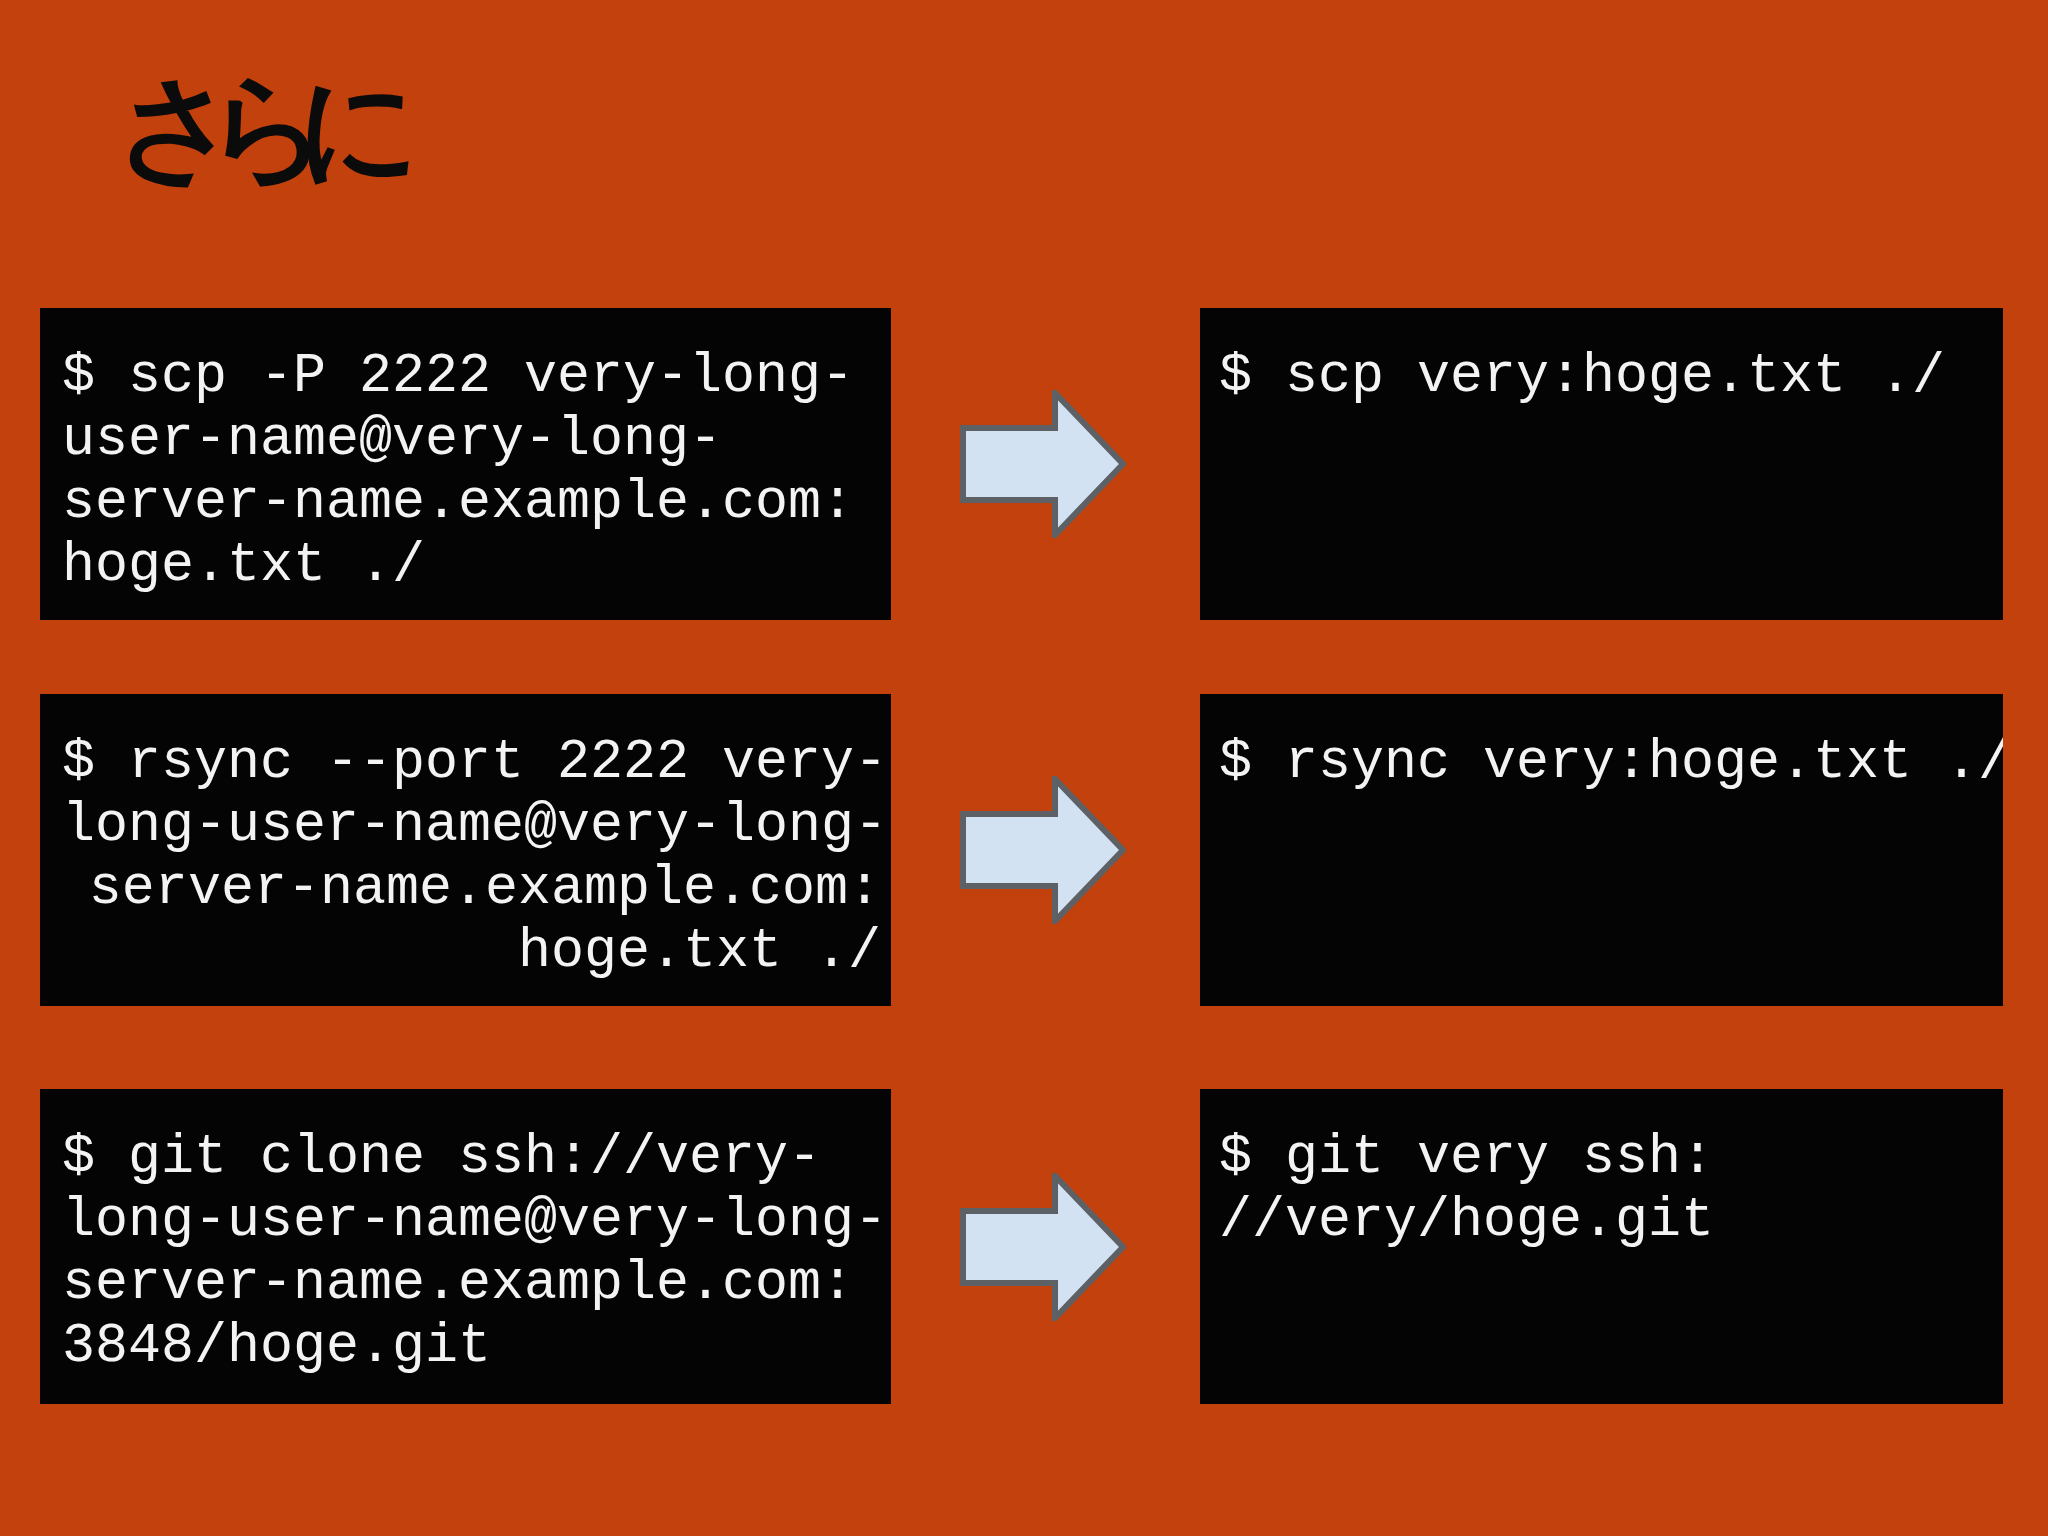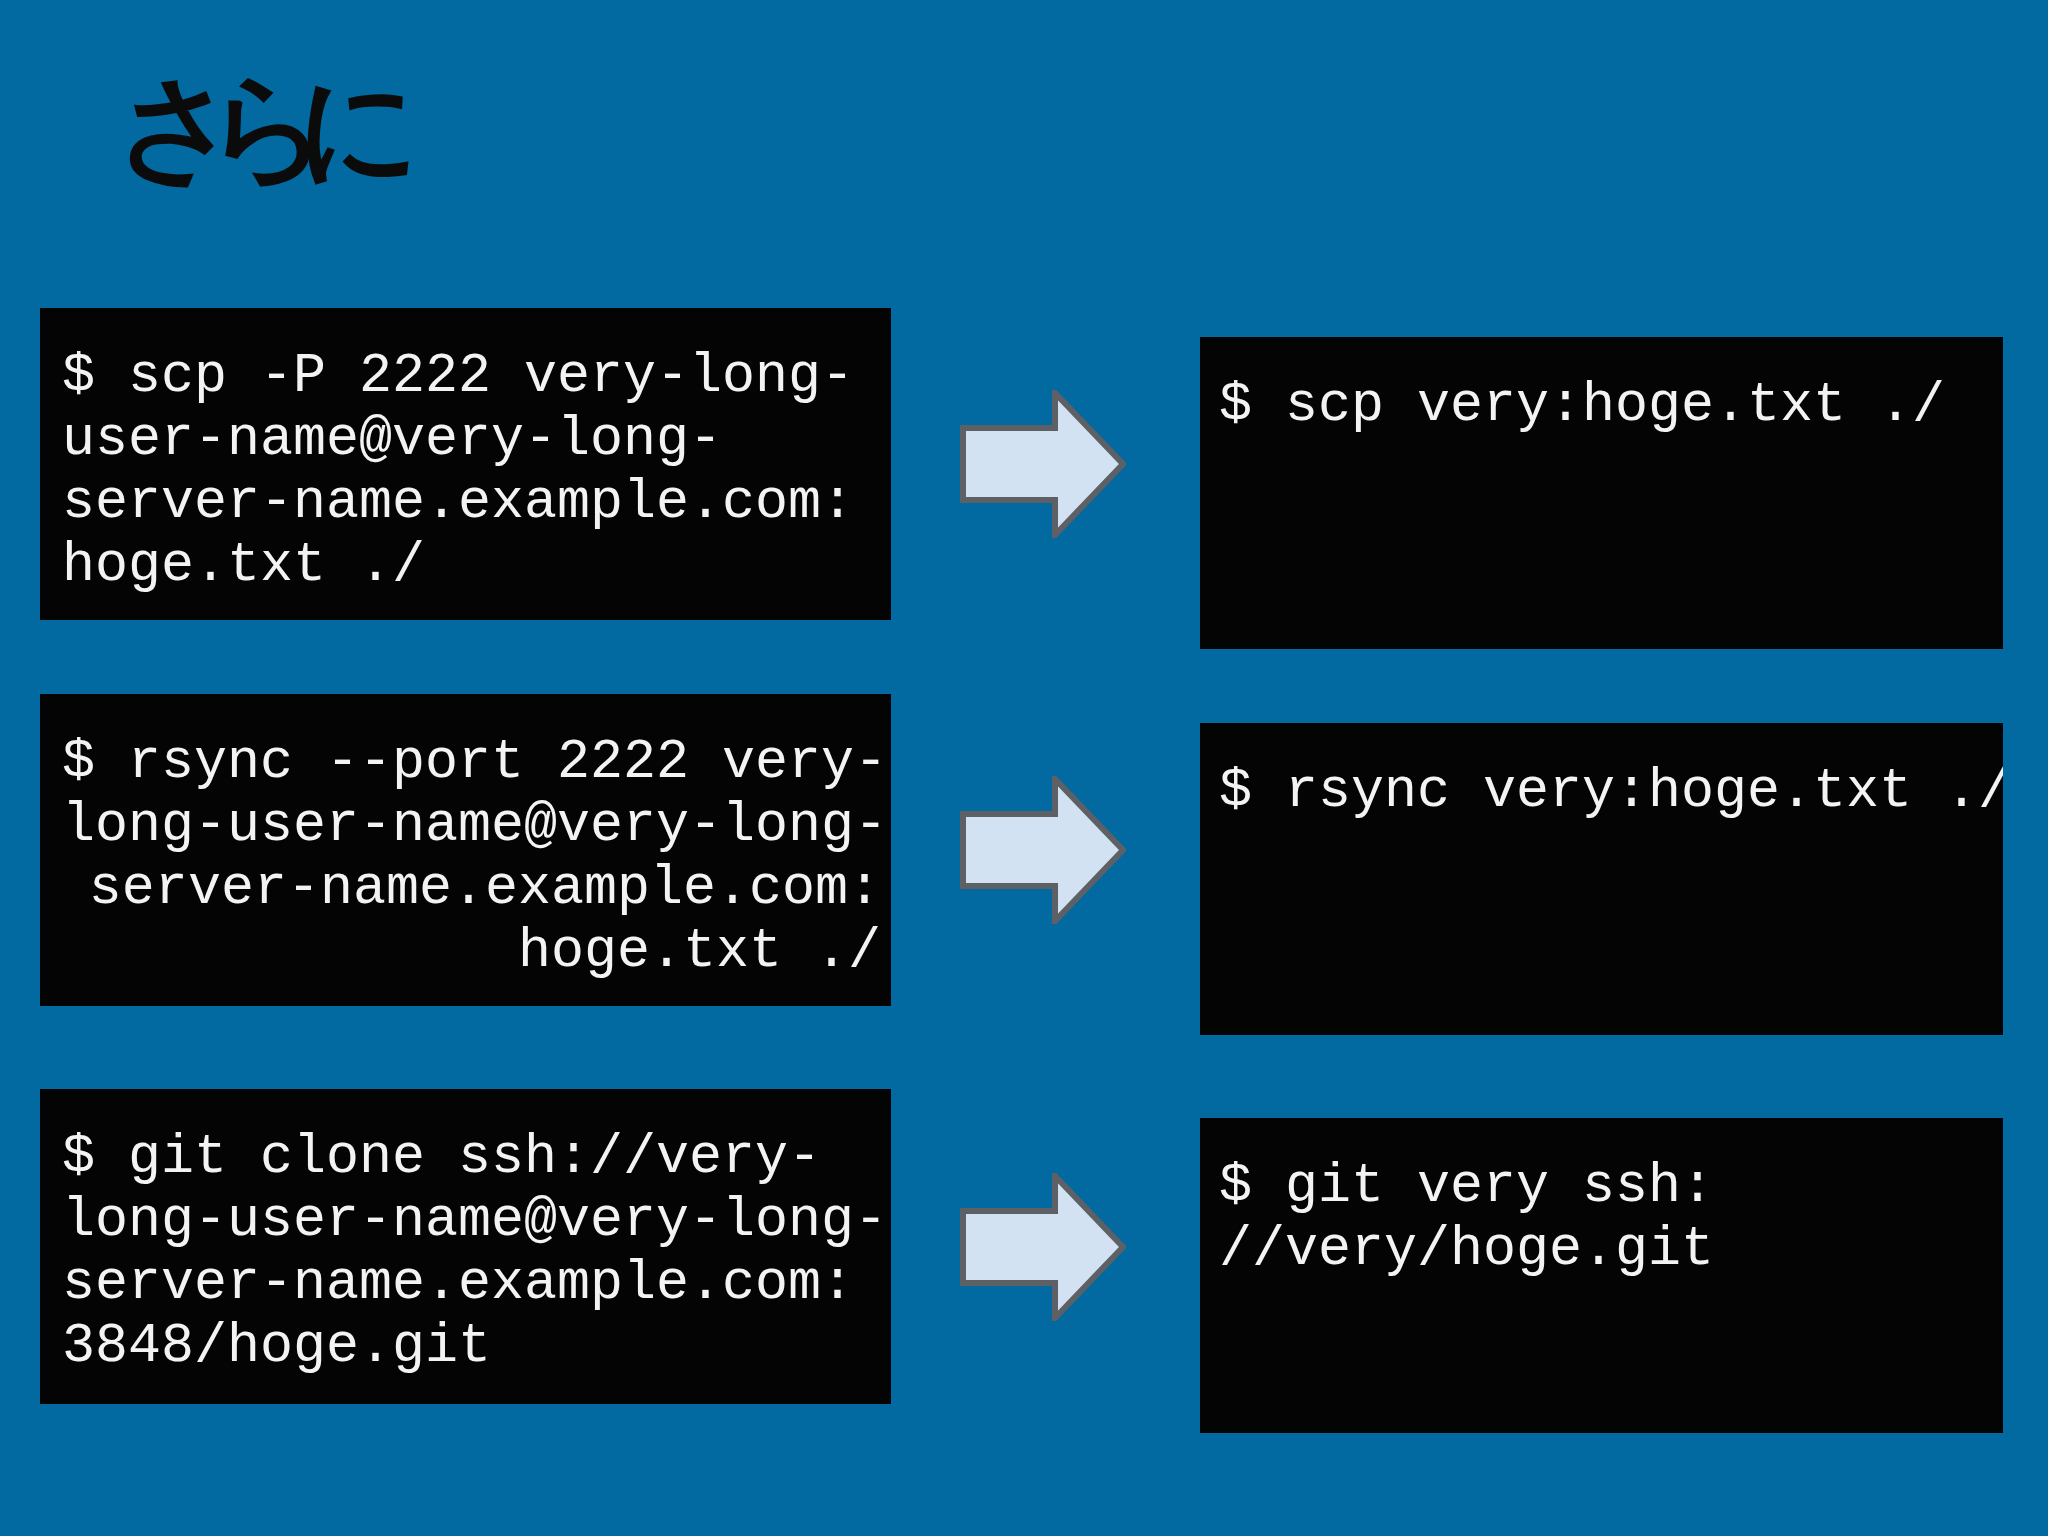--- a/index.html
+++ b/index.html
@@ -4,21 +4,21 @@
 <style>
   html, body {
     margin: 0;
     padding: 0;
     background: #ffffff;
   }
   .slide {
     position: relative;
     width: 2048px;
     height: 1536px;
-    background: #0369a1;
+    background: #c2410c;
     overflow: hidden;
     font-family: "Liberation Sans", sans-serif;
   }
   .title {
     position: absolute;
     left: 116px;
     top: 62px;
     margin: 0;
     font-family: "DejaVu Sans", sans-serif;
     font-weight: 900;
@@ -53,21 +53,20 @@
     left: 40px;
     width: 851px;
     padding-left: 22px;
     padding-right: 10px;
   }
   .code-block.right {
     left: 1200px;
     width: 803px;
     padding-left: 19px;
     padding-right: 10px;
-    margin-top: 29px;
   }
   .code-line {
     white-space: pre;
   }
   .arrow {
     position: absolute;
     left: 960px;
     top: 50%;
     transform: translateY(-50%);
     width: 166px;

